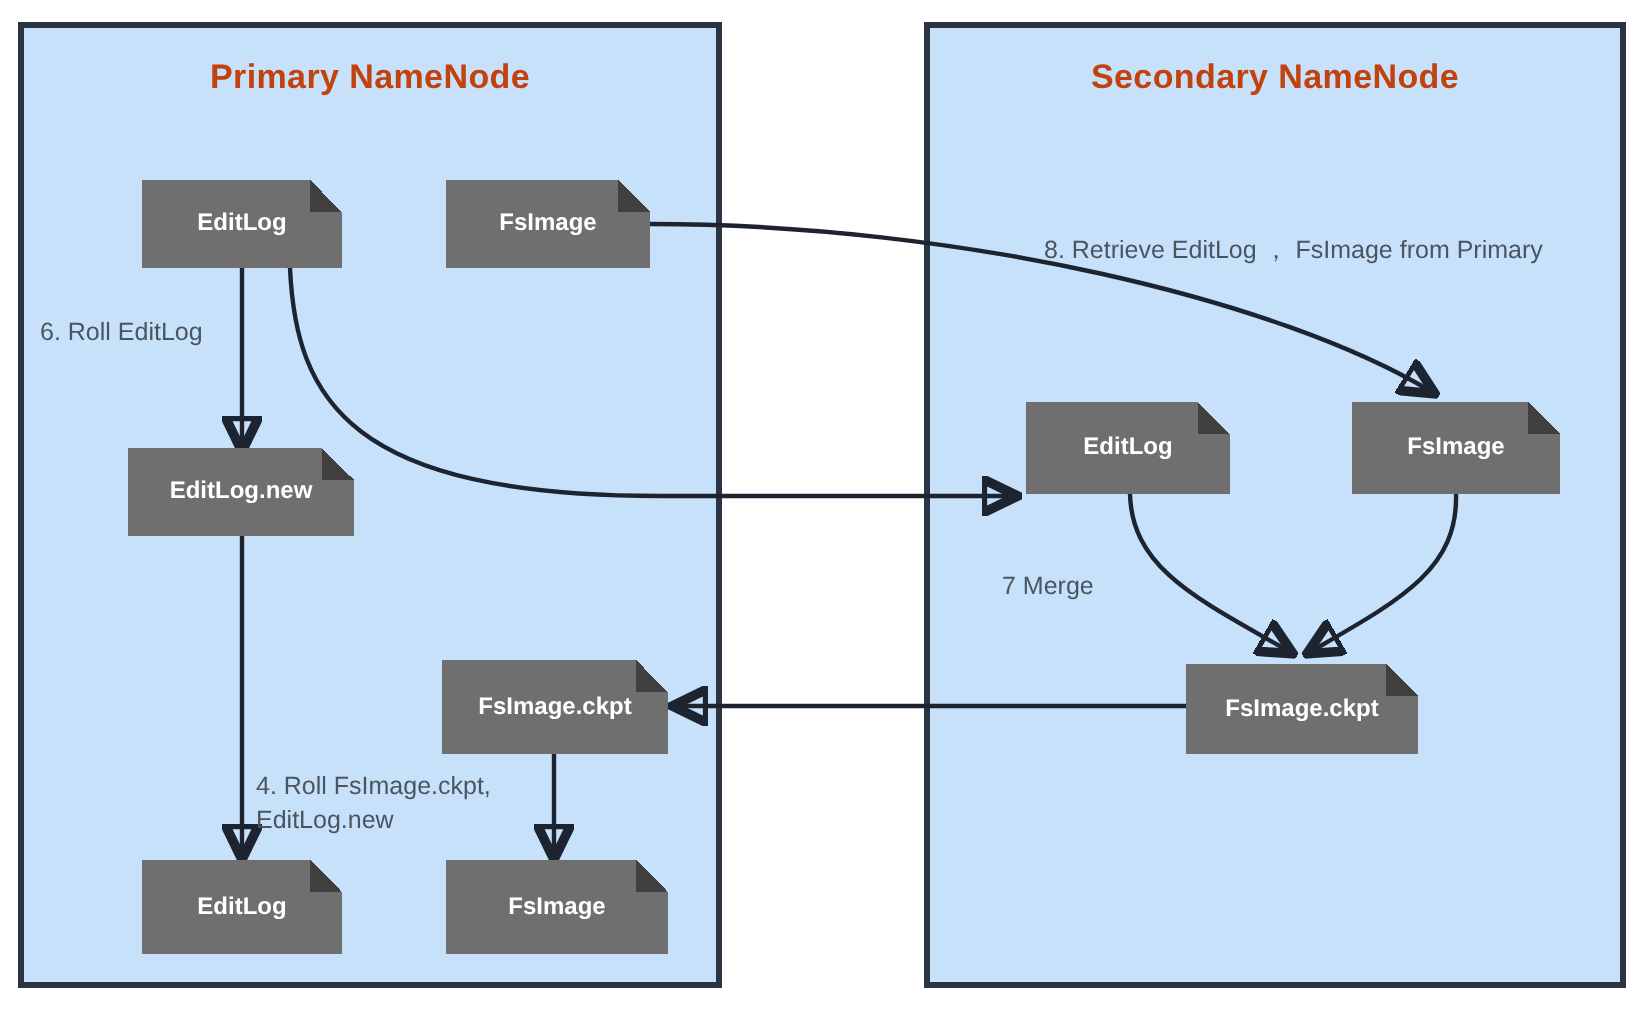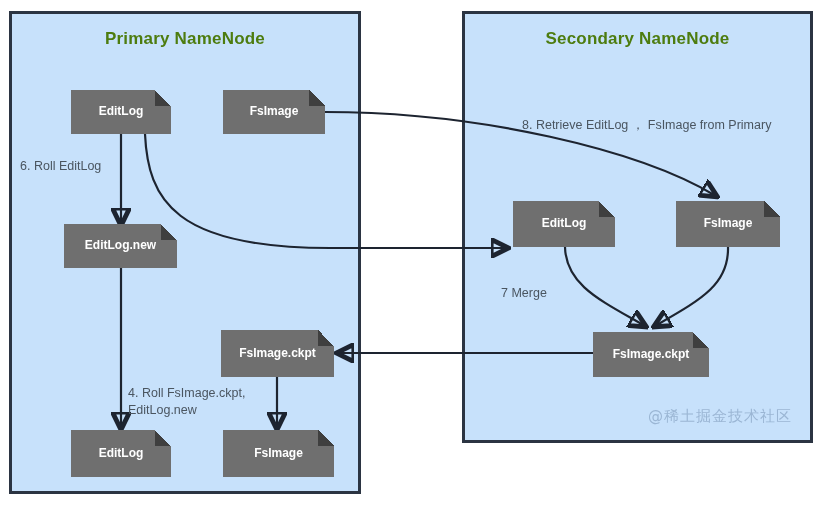--- a/index.html
+++ b/index.html
@@ -15,31 +15,31 @@
     font-family: "Liberation Sans", sans-serif;
     overflow: hidden;
   }
   .panel {
     position: absolute;
     background: #c7e1fb;
     border: 3px solid #2b3442;
     box-sizing: border-box;
   }
   #panel-primary   { left: 9px;   top: 11px; width: 352px; height: 483px; }
-  #panel-secondary { left: 462px; top: 11px; width: 351px; height: 432px; }
+  #panel-secondary { left: 462px; top: 11px; width: 351px; height: 483px; }
 
   .panel-title {
     position: absolute;
     left: 0;
     right: 0;
     top: 15px;
     text-align: center;
     font-size: 17px;
     font-weight: bold;
-    color: #4d7c0f;
+    color: #c2410c;
     letter-spacing: .2px;
   }
 
   
   .doc {
     position: absolute;
     background: #6f6f6f;
     color: #ffffff;
     font-size: 12px;
     font-weight: bold;
@@ -94,21 +94,20 @@
 <body>
 
 <div id="canvas">
 
   <div class="panel" id="panel-primary">
     <div class="panel-title">Primary NameNode</div>
   </div>
 
   <div class="panel" id="panel-secondary">
     <div class="panel-title">Secondary NameNode</div>
-    <div class="watermark">@稀土掘金技术社区</div>
   </div>
 
   <svg id="arrows" viewBox="0 0 826 512">
     <defs>
       <marker id="ah" markerWidth="9" markerHeight="9" refX="7.2" refY="4.5" orient="auto" markerUnits="strokeWidth">
         <path d="M0,0.6 L8,4.5 L0,8.4 z" fill="#1d2430" stroke="none"></path>
       </marker>
     </defs>
 
     <line x1="121" y1="134" x2="121" y2="224" marker-end="url(#ah)"></line>

